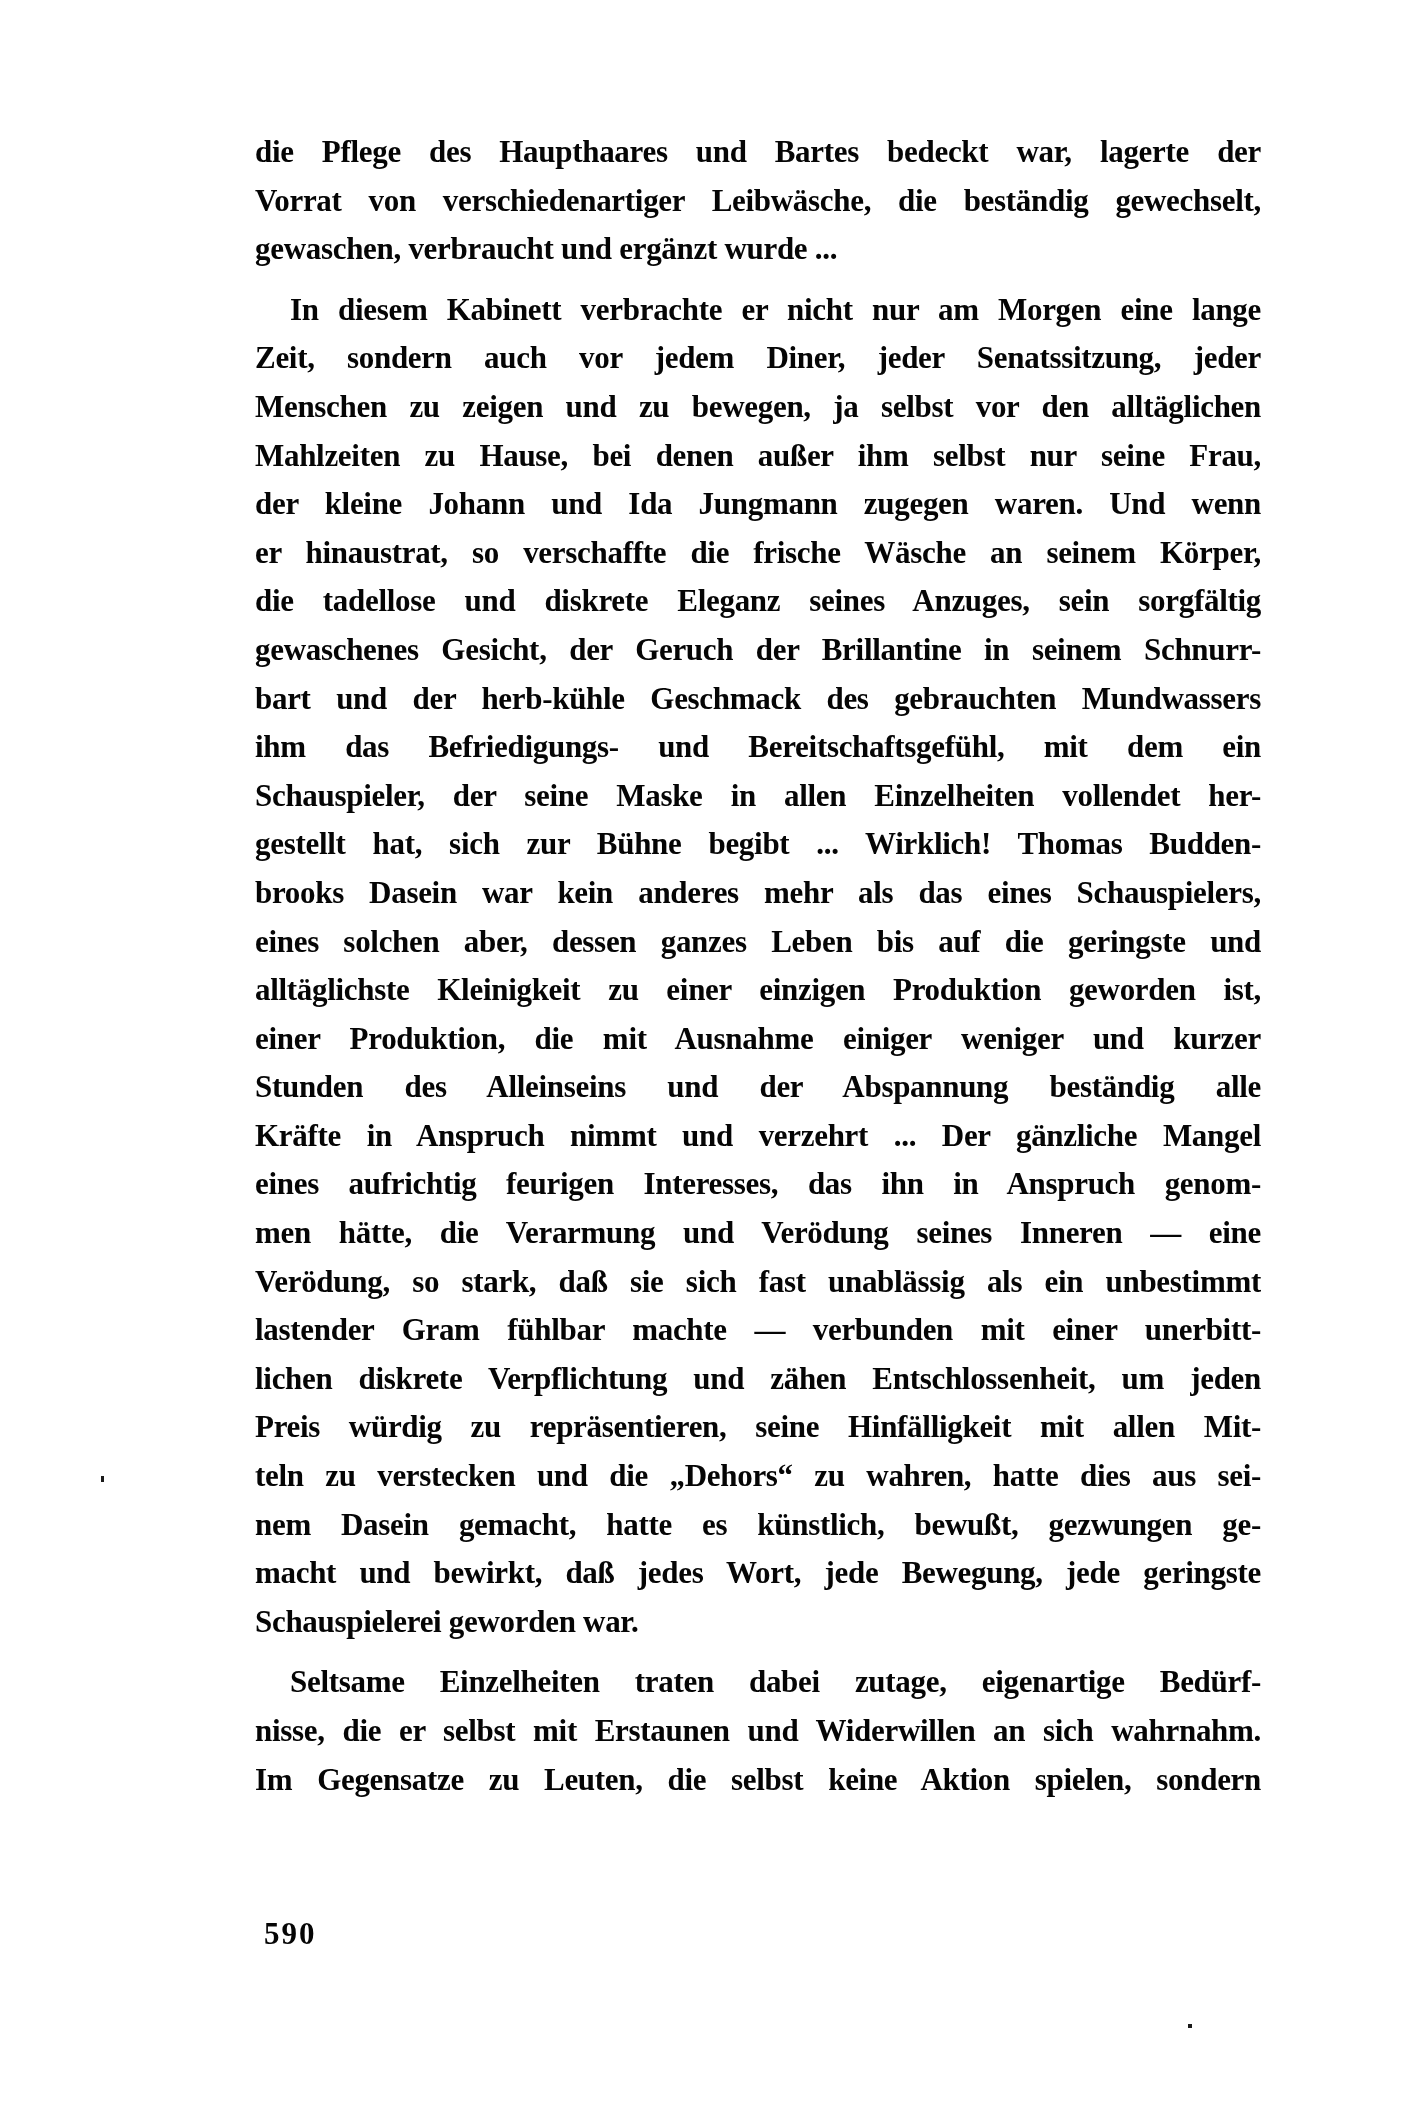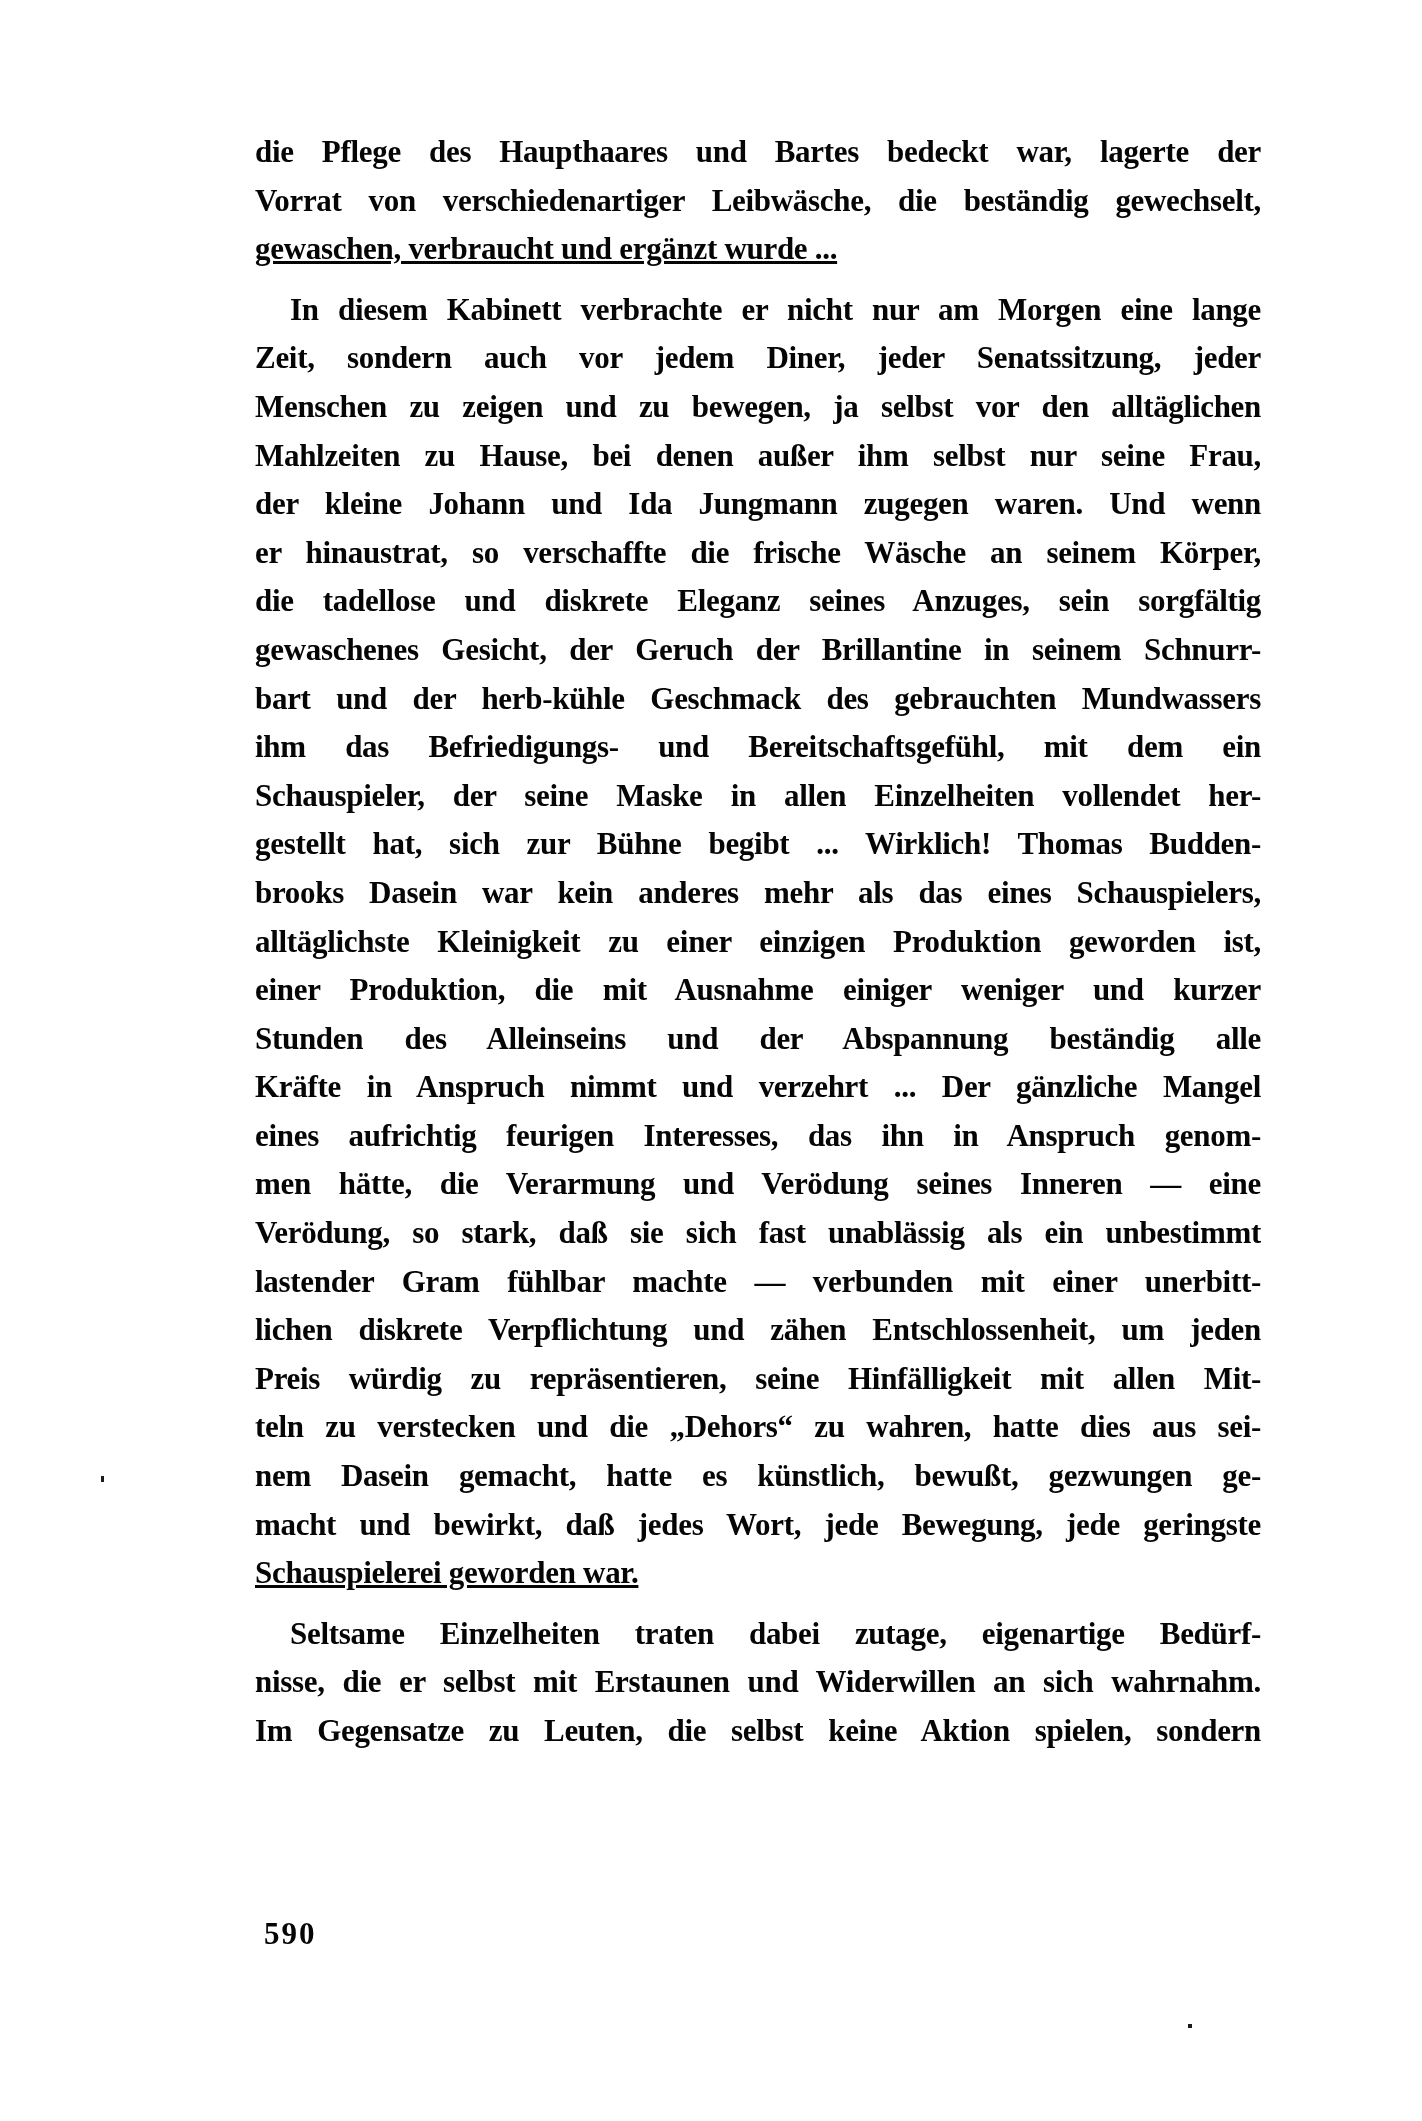--- a/index.html
+++ b/index.html
@@ -34,21 +34,20 @@
     letter-spacing: -0.3px;
     color: #050505;
     text-align: justify;
     text-align-last: justify;
     overflow: hidden;
     white-space: nowrap;
   }
   .line.no-justify {
     text-align: left;
     text-align-last: left;
-    text-decoration: underline;
   }
   .line.indent {
     text-indent: 35px;
   }
   .page-number {
     position: absolute;
     left: 264px;
     top: 1916px;
     font-size: 31px;
     font-weight: 700;
@@ -79,20 +78,21 @@
         <div class="line">Mahlzeiten zu Hause, bei denen außer ihm selbst nur seine Frau,</div>
         <div class="line">der kleine Johann und Ida Jungmann zugegen waren. Und wenn</div>
         <div class="line">er hinaustrat, so verschaffte die frische Wäsche an seinem Körper,</div>
         <div class="line">die tadellose und diskrete Eleganz seines Anzuges, sein sorgfältig</div>
         <div class="line">gewaschenes Gesicht, der Geruch der Brillantine in seinem Schnurr-</div>
         <div class="line">bart und der herb-kühle Geschmack des gebrauchten Mundwassers</div>
         <div class="line">ihm das Befriedigungs- und Bereitschaftsgefühl, mit dem ein</div>
         <div class="line">Schauspieler, der seine Maske in allen Einzelheiten vollendet her-</div>
         <div class="line">gestellt hat, sich zur Bühne begibt ... Wirklich! Thomas Budden-</div>
         <div class="line">brooks Dasein war kein anderes mehr als das eines Schauspielers,</div>
+        <div class="line">eines solchen aber, dessen ganzes Leben bis auf die geringste und</div>
         <div class="line">alltäglichste Kleinigkeit zu einer einzigen Produktion geworden ist,</div>
         <div class="line">einer Produktion, die mit Ausnahme einiger weniger und kurzer</div>
         <div class="line">Stunden des Alleinseins und der Abspannung beständig alle</div>
         <div class="line">Kräfte in Anspruch nimmt und verzehrt ... Der gänzliche Mangel</div>
         <div class="line">eines aufrichtig feurigen Interesses, das ihn in Anspruch genom-</div>
         <div class="line">men hätte, die Verarmung und Verödung seines Inneren — eine</div>
         <div class="line">Verödung, so stark, daß sie sich fast unablässig als ein unbestimmt</div>
         <div class="line">lastender Gram fühlbar machte — verbunden mit einer unerbitt-</div>
         <div class="line">lichen diskrete Verpflichtung und zähen Entschlossenheit, um jeden</div>
         <div class="line">Preis würdig zu repräsentieren, seine Hinfälligkeit mit allen Mit-</div>

